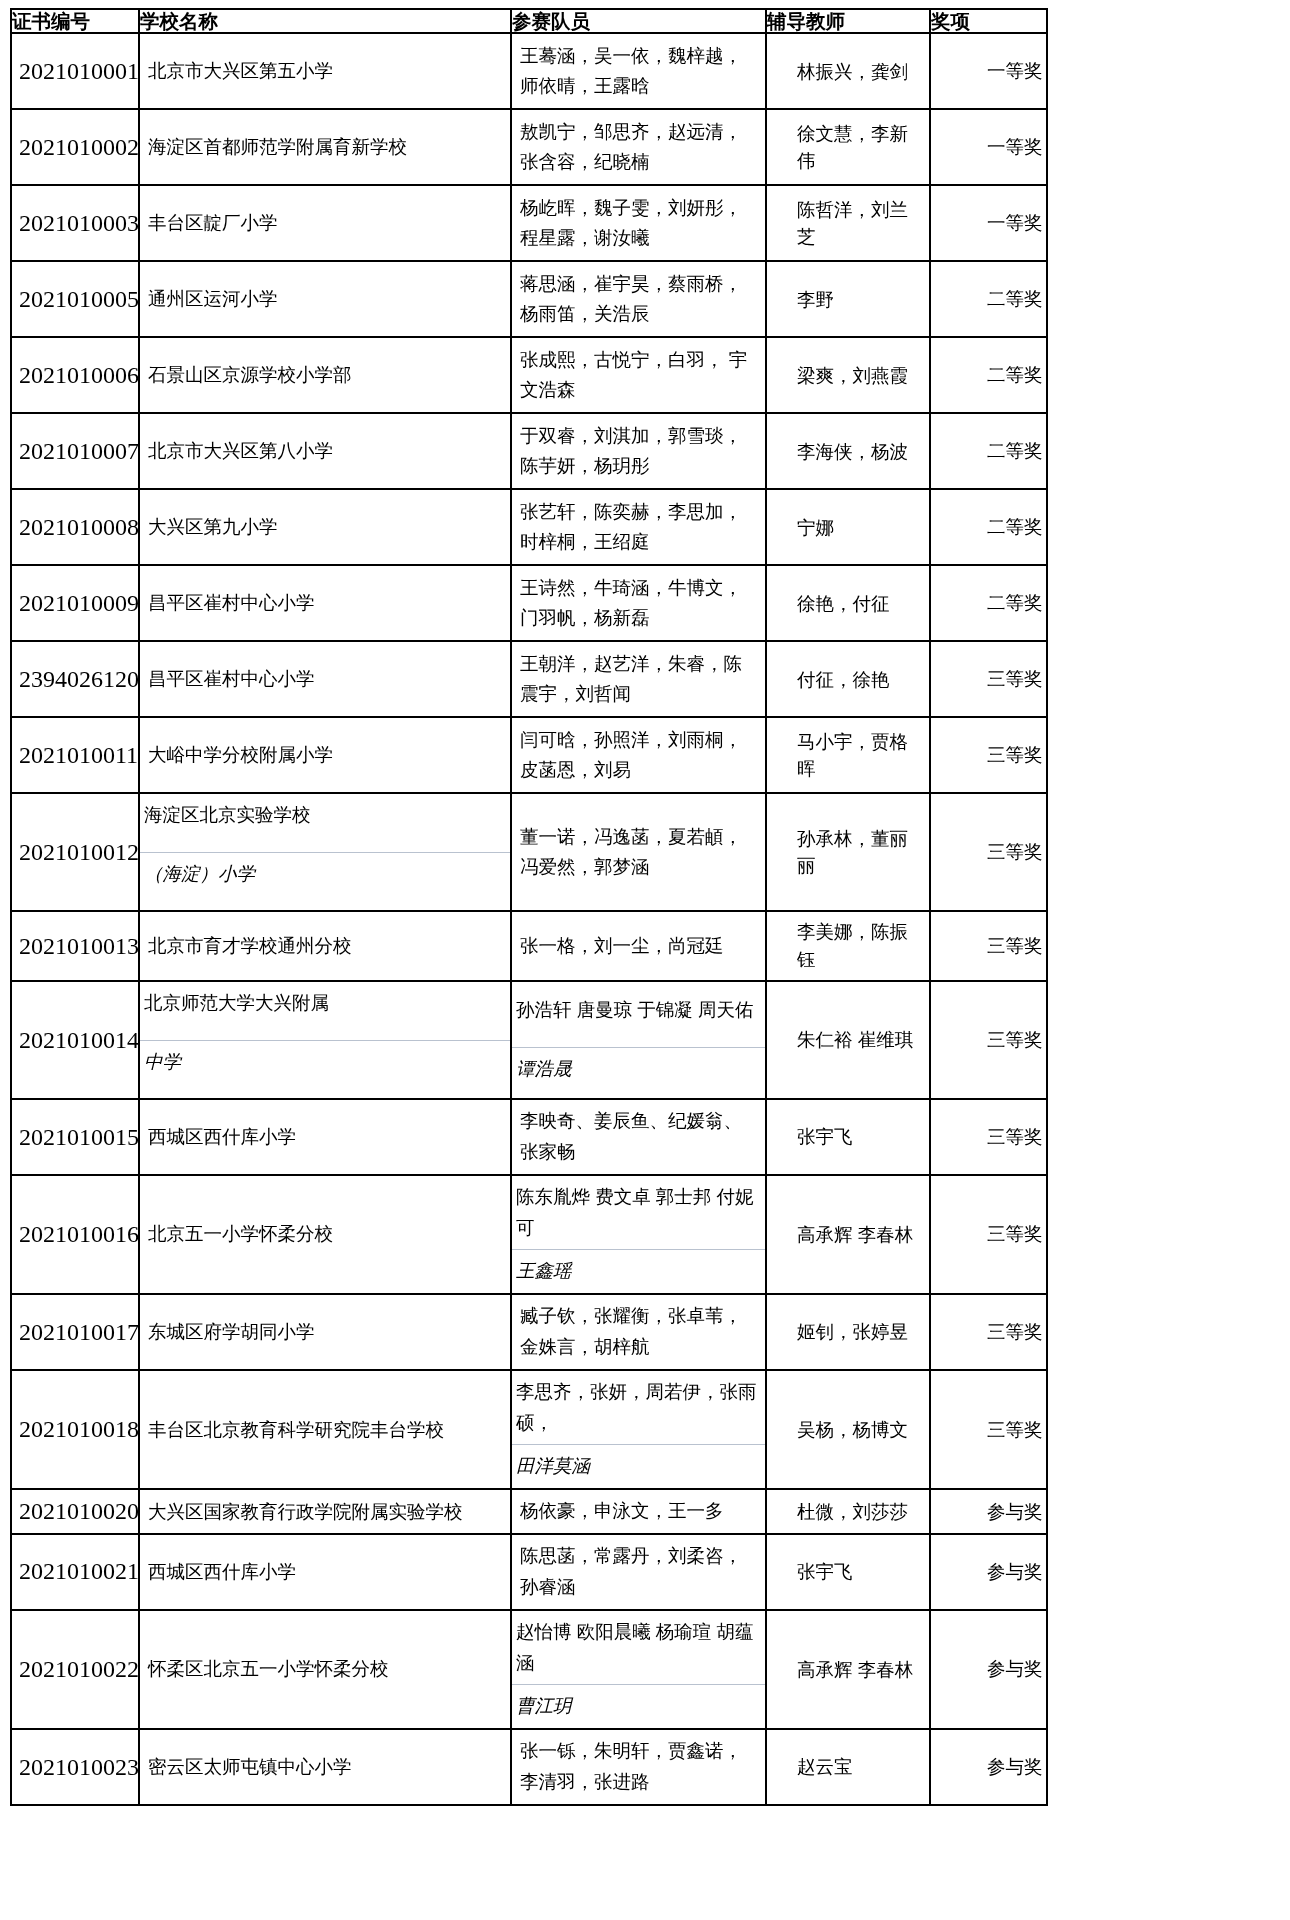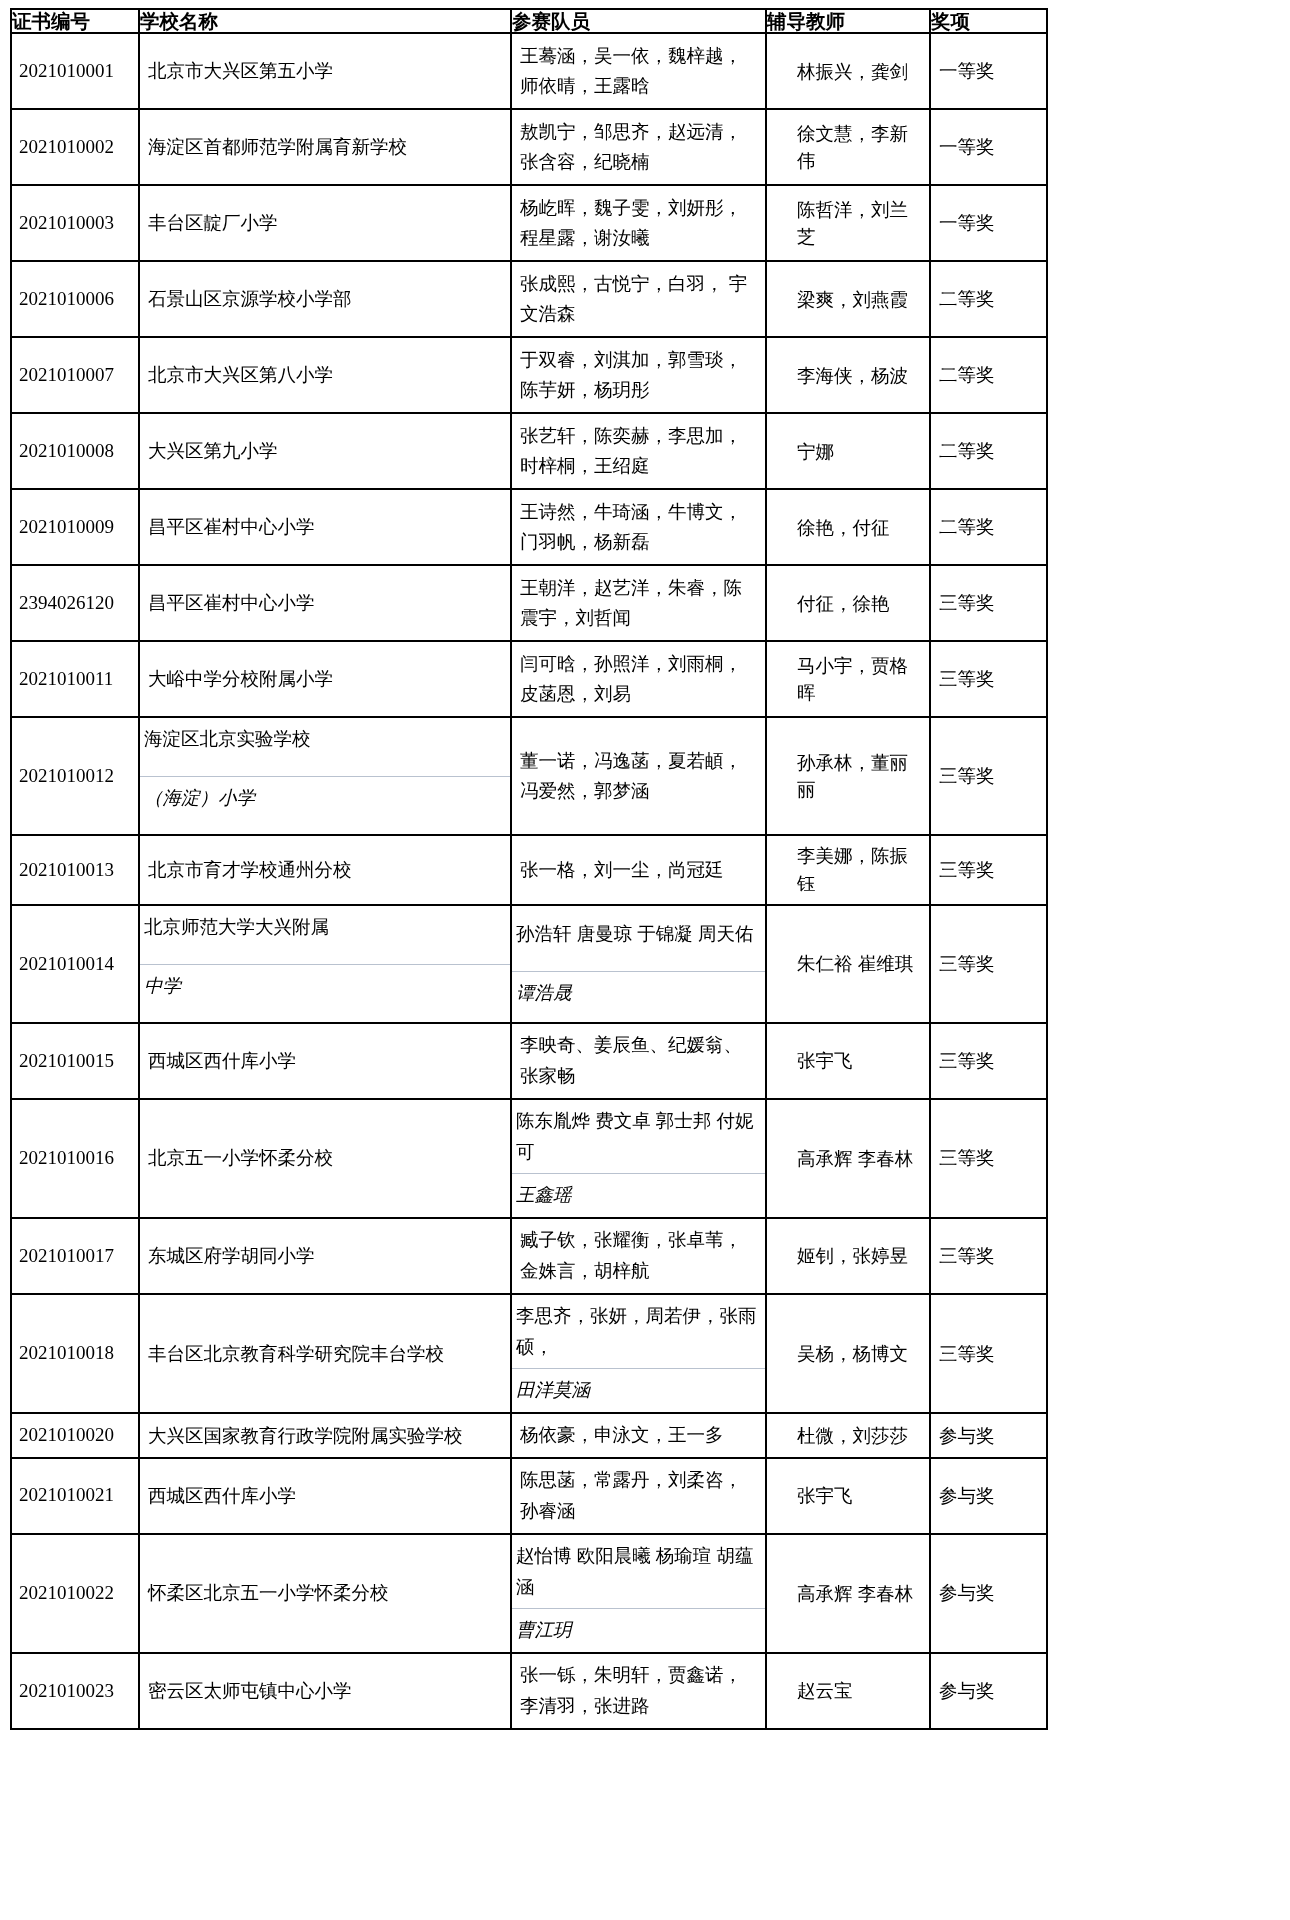--- a/index.html
+++ b/index.html
@@ -51,40 +51,41 @@
   td .cellpad {
     padding: 6px 7px 6px 8px;
     line-height: 1.62;
     box-sizing: border-box;
   }
   td.id-cell {
     text-align: left;
   }
   td.id-cell .cellpad {
     font-family: "Liberation Serif", "DejaVu Serif", serif;
-    font-size: 19px;
+    font-size: 24px;
     line-height: 1.2;
     padding-left: 7px;
     white-space: nowrap;
   }
   td.school-cell .cellpad,
   td.players-cell .cellpad,
   td.teacher-cell .cellpad,
   td.award-cell .cellpad {
     font-size: 18.5px;
   }
   td.players-cell .cellpad {
     line-height: 1.66;
   }
   td.teacher-cell .cellpad {
     line-height: 1.5;
     margin-left: 22px;
   }
   td.award-cell .cellpad {
     white-space: nowrap;
+    margin-left: 48px;
   }
 
   
   .split {
     display: block;
   }
   .split .seg {
     padding: 6px 7px 6px 4px;
     line-height: 1.66;
     font-size: 18.5px;
@@ -172,20 +173,37 @@
           </td>
           <td class="teacher-cell">
             <div class="cellpad">陈哲洋，刘兰芝</div>
           </td>
           <td class="award-cell">
             <div class="cellpad">一等奖</div>
           </td>
         </tr>
         <tr class="r-2line">
           <td class="id-cell">
+            <div class="cellpad">2021010005</div>
+          </td>
+          <td class="school-cell">
+            <div class="cellpad">通州区运河小学</div>
+          </td>
+          <td class="players-cell">
+            <div class="cellpad">蒋思涵，崔宇昊，蔡雨桥，杨雨笛，关浩辰</div>
+          </td>
+          <td class="teacher-cell">
+            <div class="cellpad">李野</div>
+          </td>
+          <td class="award-cell">
+            <div class="cellpad">二等奖</div>
+          </td>
+        </tr>
+        <tr class="r-2line">
+          <td class="id-cell">
             <div class="cellpad">2021010006</div>
           </td>
           <td class="school-cell">
             <div class="cellpad">石景山区京源学校小学部</div>
           </td>
           <td class="players-cell">
             <div class="cellpad">张成熙，古悦宁，白羽， 宇文浩森</div>
           </td>
           <td class="teacher-cell">
             <div class="cellpad">梁爽，刘燕霞</div>

